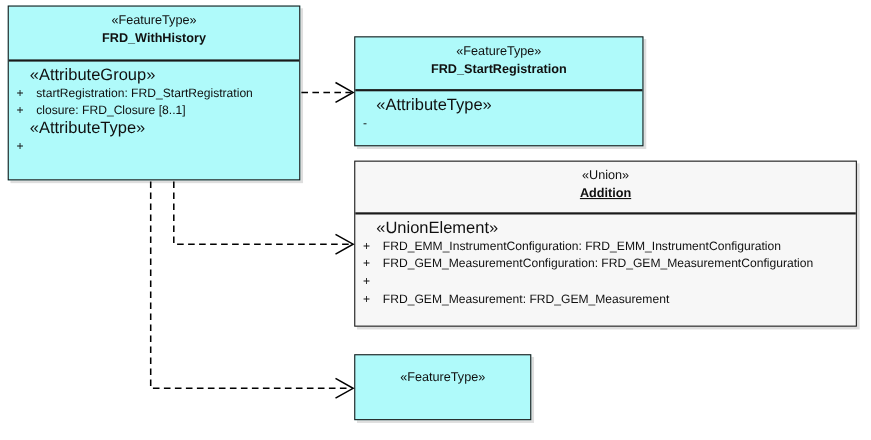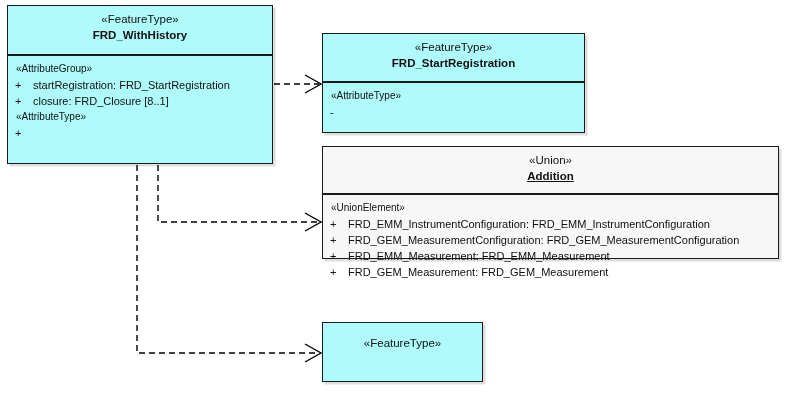--- a/index.html
+++ b/index.html
@@ -51,24 +51,24 @@
   .classname.abstract-underline {
     text-decoration: underline;
   }
 
   .box-body {
     box-sizing: border-box;
     padding: 5px 0 4px 0;
   }
 
   .group-label {
-    font-size: 10px;
+    font-size: 15px;
     color: #101010;
     line-height: 16px;
-    padding-left: 8px;
+    padding-left: 19px;
     white-space: nowrap;
   }
 
   .attr-row {
     display: flex;
     align-items: baseline;
     line-height: 16px;
     white-space: nowrap;
   }
   .attr-vis {
@@ -126,38 +126,37 @@
       <div class="classname">FRD_StartRegistration</div>
     </div>
     <div class="box-body">
       <div class="group-label">«AttributeType»</div>
       <div class="attr-row">
         <span class="attr-vis">-</span>
       </div>
     </div>
   </div>
 
-  <div class="uml-box plain" style="left:322px; top:146px; width:457px; height:113px;">
+  <div class="uml-box plain" style="left:322px; top:146px; width:457px; height:151px;">
     <div class="box-header" style="height:48px;">
       <div class="stereotype">«Union»</div>
       <div class="classname abstract-underline">Addition</div>
     </div>
     <div class="box-body">
       <div class="group-label">«UnionElement»</div>
       <div class="attr-row">
         <span class="attr-vis">+</span>
         <span class="attr-text">FRD_EMM_InstrumentConfiguration: FRD_EMM_InstrumentConfiguration</span>
       </div>
       <div class="attr-row">
         <span class="attr-vis">+</span>
         <span class="attr-text">FRD_GEM_MeasurementConfiguration: FRD_GEM_MeasurementConfiguration</span>
       </div>
       <div class="attr-row">
         <span class="attr-vis">+</span>
-        <span class="attr-text">FRD_EMM_Measurement: FRD_EMM_Measurement</span>
       </div>
       <div class="attr-row">
         <span class="attr-vis">+</span>
         <span class="attr-text">FRD_GEM_Measurement: FRD_GEM_Measurement</span>
       </div>
     </div>
   </div>
 
   <div class="uml-box cyan" style="left:322px; top:322px; width:161px; height:60px;">
     <div class="box-header noborder" style="height:60px; padding-top:13px;">

